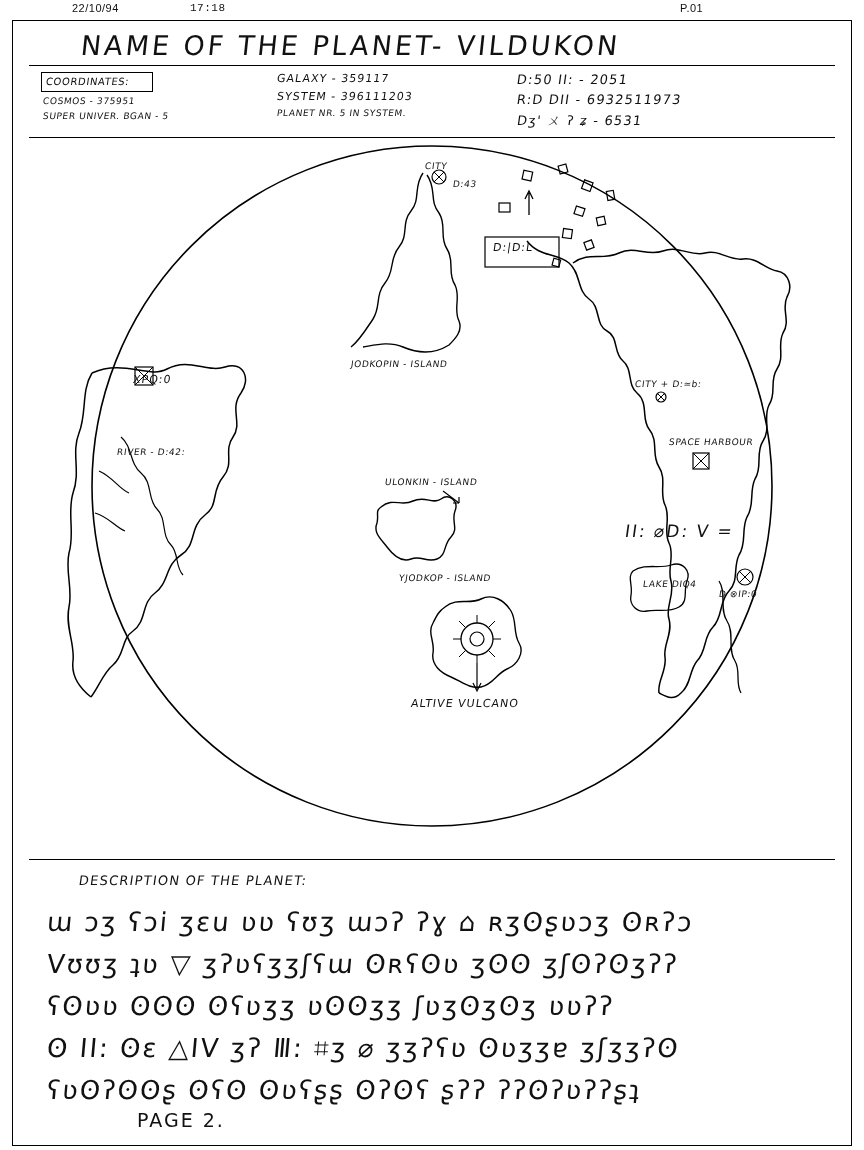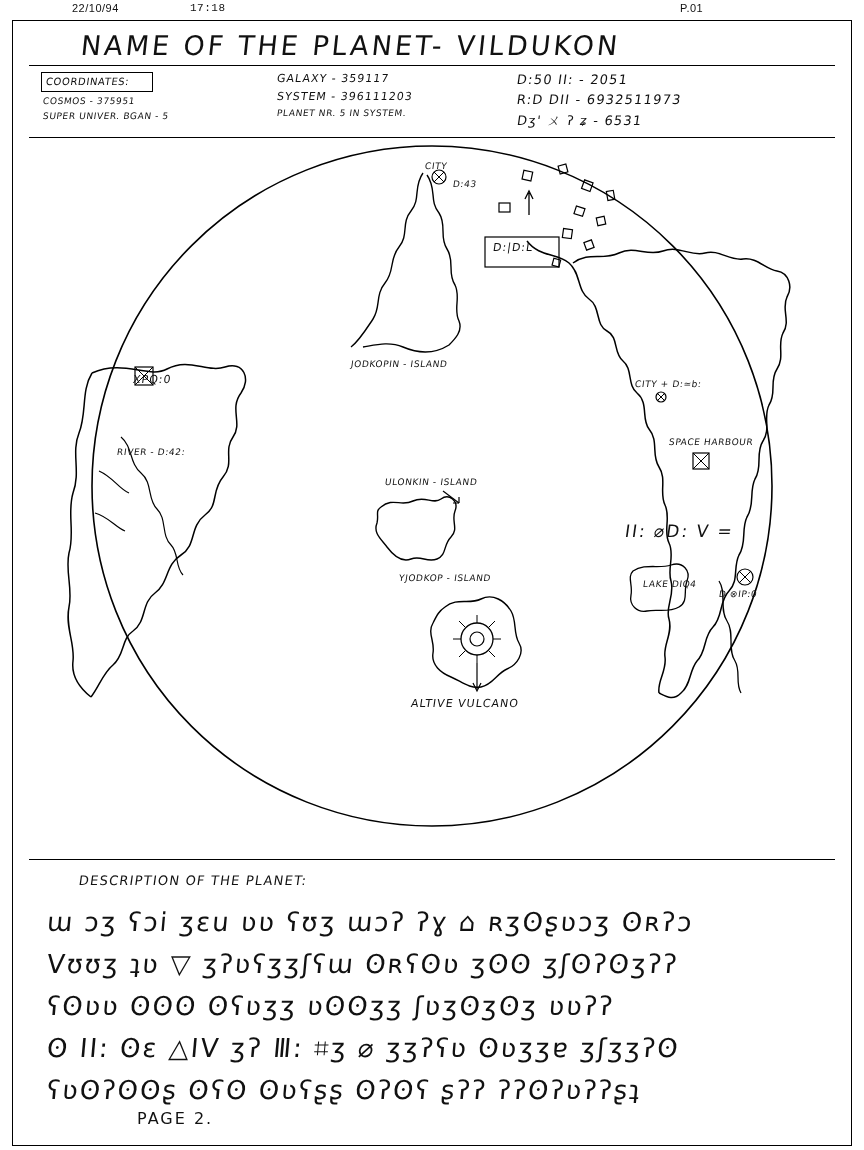--- a/index.html
+++ b/index.html
@@ -41,21 +41,21 @@
   
   .map-wrap{position:absolute;left:16px;top:120px;width:806px;height:710px;}
   .map-svg{position:absolute;left:0;top:0;}
   .map-label{position:absolute;}
 
   
   .desc-block{position:absolute;left:16px;top:838px;width:806px;height:284px;}
   .desc-rule{position:absolute;left:0;top:0;width:806px;height:1px;background:#000;}
   .desc-title{left:50px;top:14px;}
   .alien-line{position:absolute;left:18px;font-size:26px;letter-spacing:2px;white-space:nowrap;font-family:"DejaVu Sans",sans-serif;transform:skewX(-5deg);}
-  .page-num{left:108px;top:250px;font-size:16px;letter-spacing:2px;}
+  .page-num{left:108px;top:250px;font-size:19px;letter-spacing:2px;}
 </style>
 </head>
 <body>
 
 <div class="fax-header">
   <span class="fax-date">22/10/94</span>
   <span class="fax-time">17:18</span>
   <span class="fax-page">P.01</span>
 </div>
 

